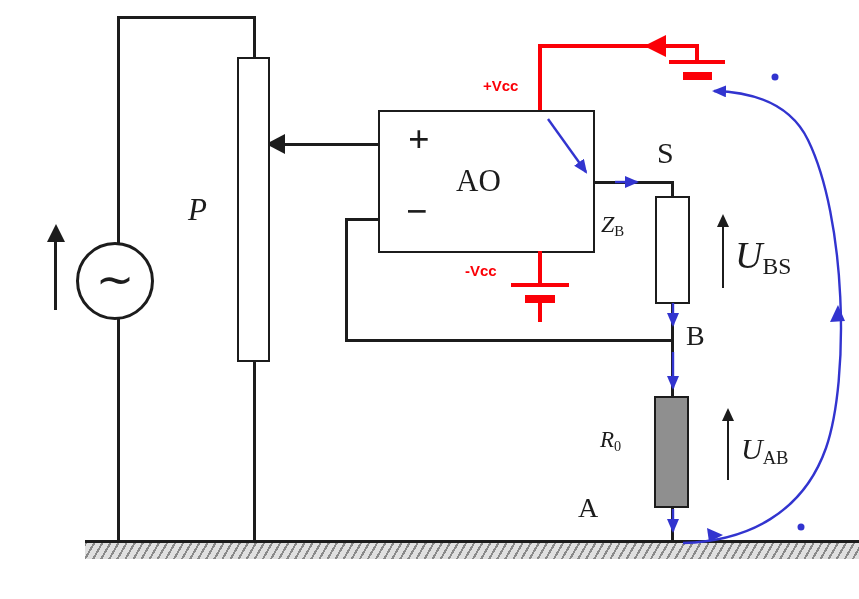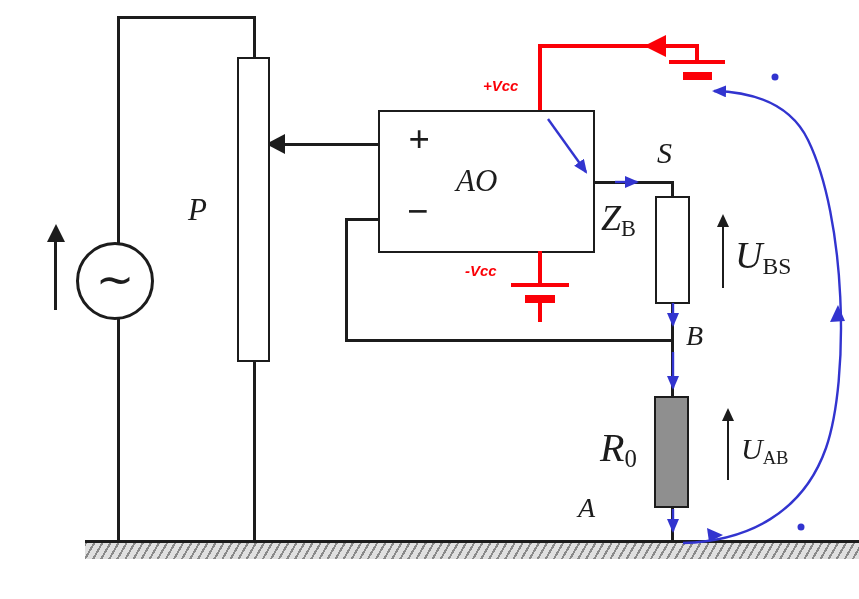--- a/index.html
+++ b/index.html
@@ -16,21 +16,21 @@
   .circle { position:absolute; background:#ffffff; border:3px solid var(--wire,#1c1c1c);
             border-radius:50%; display:flex; align-items:center; justify-content:center; }
   .tilde  { font-size:46px; color:var(--wire,#1c1c1c); line-height:1; transform:translateY(-1px); }
   .ground {
     position:absolute; left:85px; top:540px; width:774px; height:19px;
     border-top:3px solid var(--wire,#1c1c1c);
     background:repeating-linear-gradient(120deg,
       var(--ground-dark,#8a8a8a) 0px, var(--ground-dark,#8a8a8a) 2px,
       var(--ground-light,#e0e0e0) 2px, var(--ground-light,#e0e0e0) 7px);
   }
-  .label { position:absolute; color:#1c1c1c; white-space:nowrap; line-height:1;font-style:italic; }
+  .label { position:absolute; color:#1c1c1c; white-space:nowrap; line-height:1; }
   .serif { font-family:"Liberation Serif", serif; }
   .serif-italic { font-family:"Liberation Serif", serif; font-style:italic; }
   .sign  { font-family:"Liberation Serif", serif; font-size:38px; font-weight:bold; }
   .vcc   { font-family:"Liberation Sans", sans-serif; font-weight:bold; font-size:15px;
            color:var(--supply,#fb0007); }
   .sub   { font-size:0.62em; vertical-align:-0.25em; }
   .sub.upright { font-style:normal; }
   
   .arrow-left { position:absolute; width:0; height:0;
     border-top:10px solid transparent; border-bottom:10px solid transparent;
@@ -95,23 +95,23 @@
   <div class="wire thin" style="left:727px;top:418px;width:2px;height:62px"></div>
   <div class="arrow-up-black small" style="left:722px;top:408px"></div>
 
   <div class="label serif-italic" style="left:188px;top:194px;font-size:31px">P</div>
   <div class="label serif" style="left:456px;top:165px;font-size:31px">AO</div>
   <div class="label sign" style="left:408px;top:120px">+</div>
   <div class="label sign" style="left:406px;top:192px">−</div>
   <div class="label vcc" style="left:483px;top:78px">+Vcc</div>
   <div class="label vcc" style="left:465px;top:263px">-Vcc</div>
   <div class="label serif" style="left:657px;top:138px;font-size:30px">S</div>
-  <div class="label serif-italic" style="left:601px;top:200px;font-size:36px"><span>Z</span><span class="sub upright">B</span></div>
+  <div class="label serif-italic" style="left:601px;top:212px;font-size:24px"><span>Z</span><span class="sub upright">B</span></div>
   <div class="label serif" style="left:686px;top:322px;font-size:28px">B</div>
-  <div class="label serif-italic" style="left:600px;top:428px;font-size:40px"><span>R</span><span class="sub upright">0</span></div>
+  <div class="label serif-italic" style="left:600px;top:428px;font-size:23px"><span>R</span><span class="sub upright">0</span></div>
   <div class="label serif" style="left:578px;top:494px;font-size:28px">A</div>
   <div class="label serif-italic" style="left:735px;top:236px;font-size:38px"><span>U</span><span class="sub upright">BS</span></div>
   <div class="label serif-italic" style="left:741px;top:434px;font-size:30px"><span>U</span><span class="sub upright">AB</span></div>
 
   <svg class="overlay" width="859" height="599" viewBox="0 0 859 599">
     <defs>
       <marker id="mb" markerWidth="15" markerHeight="13" refX="12" refY="6" orient="auto" markerUnits="userSpaceOnUse">
         <path d="M0,0 L14,6 L0,12 Z" class="annf"></path>
       </marker>
     </defs>

